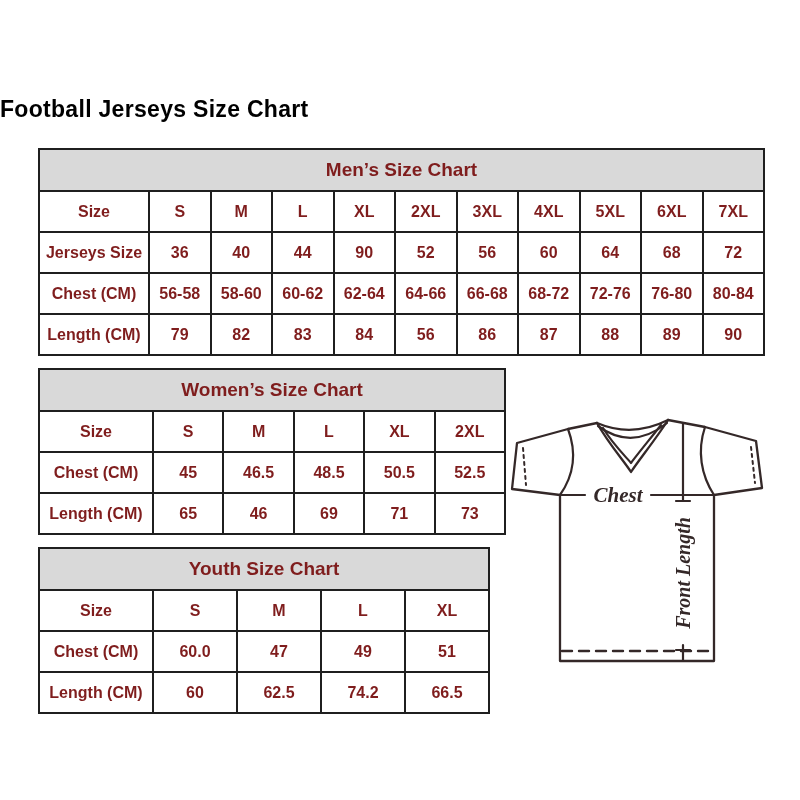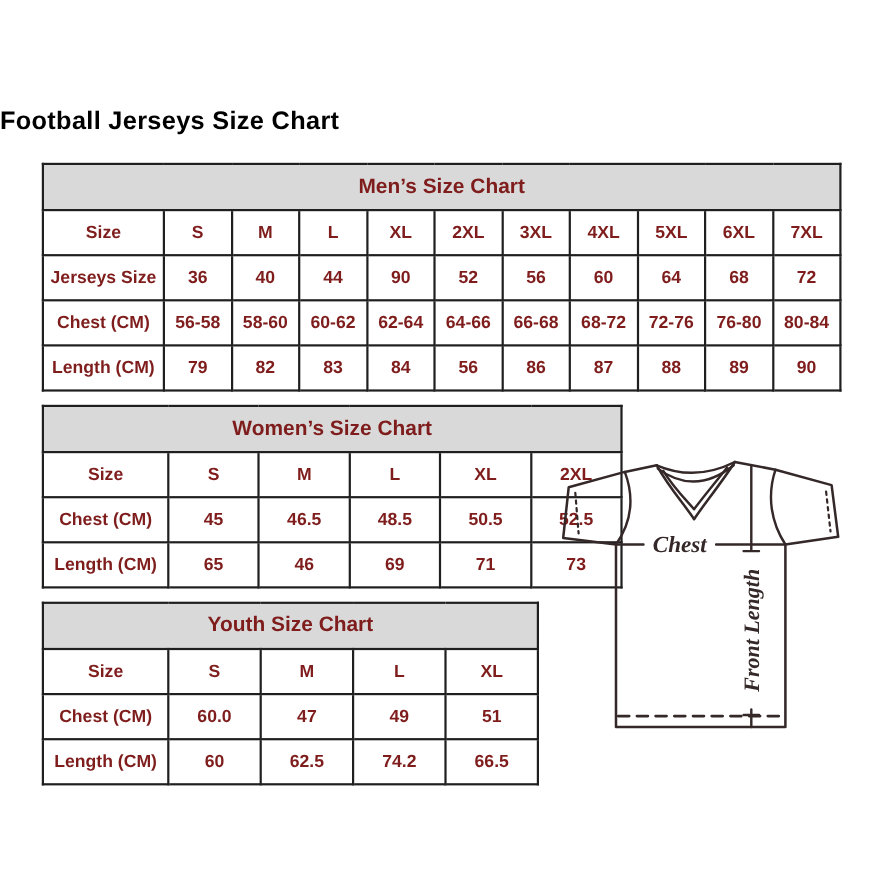--- a/index.html
+++ b/index.html
@@ -17,21 +17,21 @@
     position:absolute; border-collapse:collapse; table-layout:fixed;
     background:#fff; font-weight:bold; color:#7f1d1d; text-align:center;
   }
   table.szt th, table.szt td { border:2px solid #1f1f1f; padding:0; }
   th.tbl-head {
     background:#d9d9d9; height:40px; font-size:19px; font-weight:bold;
   }
   table.szt td { font-size:16px; height:39px; }
   td.lbl { font-size:16px;margin-top:43px; }
   .mens  { left:38px;  top:148px; width:727px; }
-  .womens{ left:38px;  top:368px; width:528px; }
+  .womens{ left:38px;  top:368px; width:468px; }
   .youth { left:38px;  top:547px; width:452px;padding-left:16px; }
   .mens  col.c-label { width:110px; }
   .womens col.c-label, .youth col.c-label { width:114px; }
   .jersey-wrap { position:absolute; left:505px; top:411px; width:266px; height:260px; }
   .jersey-text {
     font-family:"Liberation Serif", serif; font-style:italic; font-weight:bold;
   }
 </style>
 </head>
 <body>

